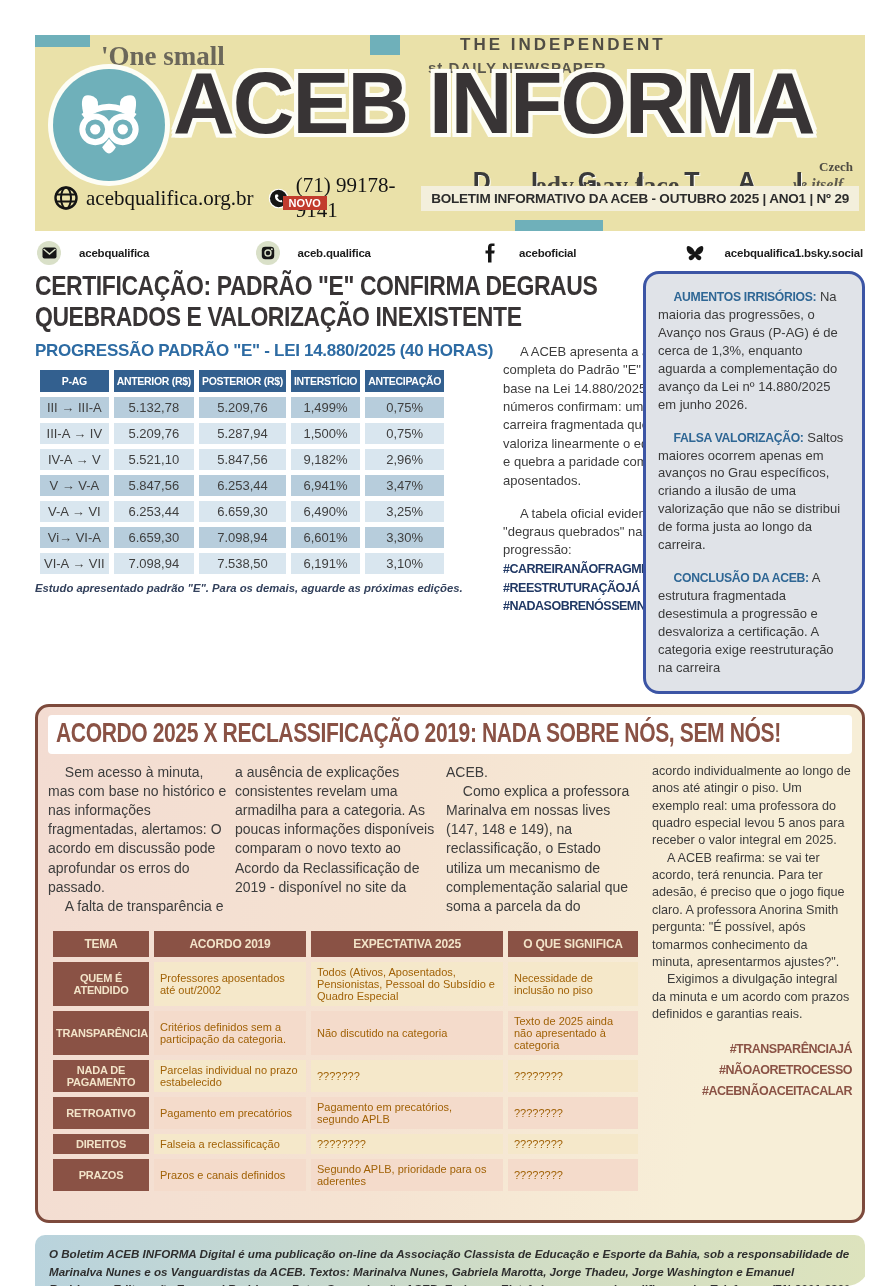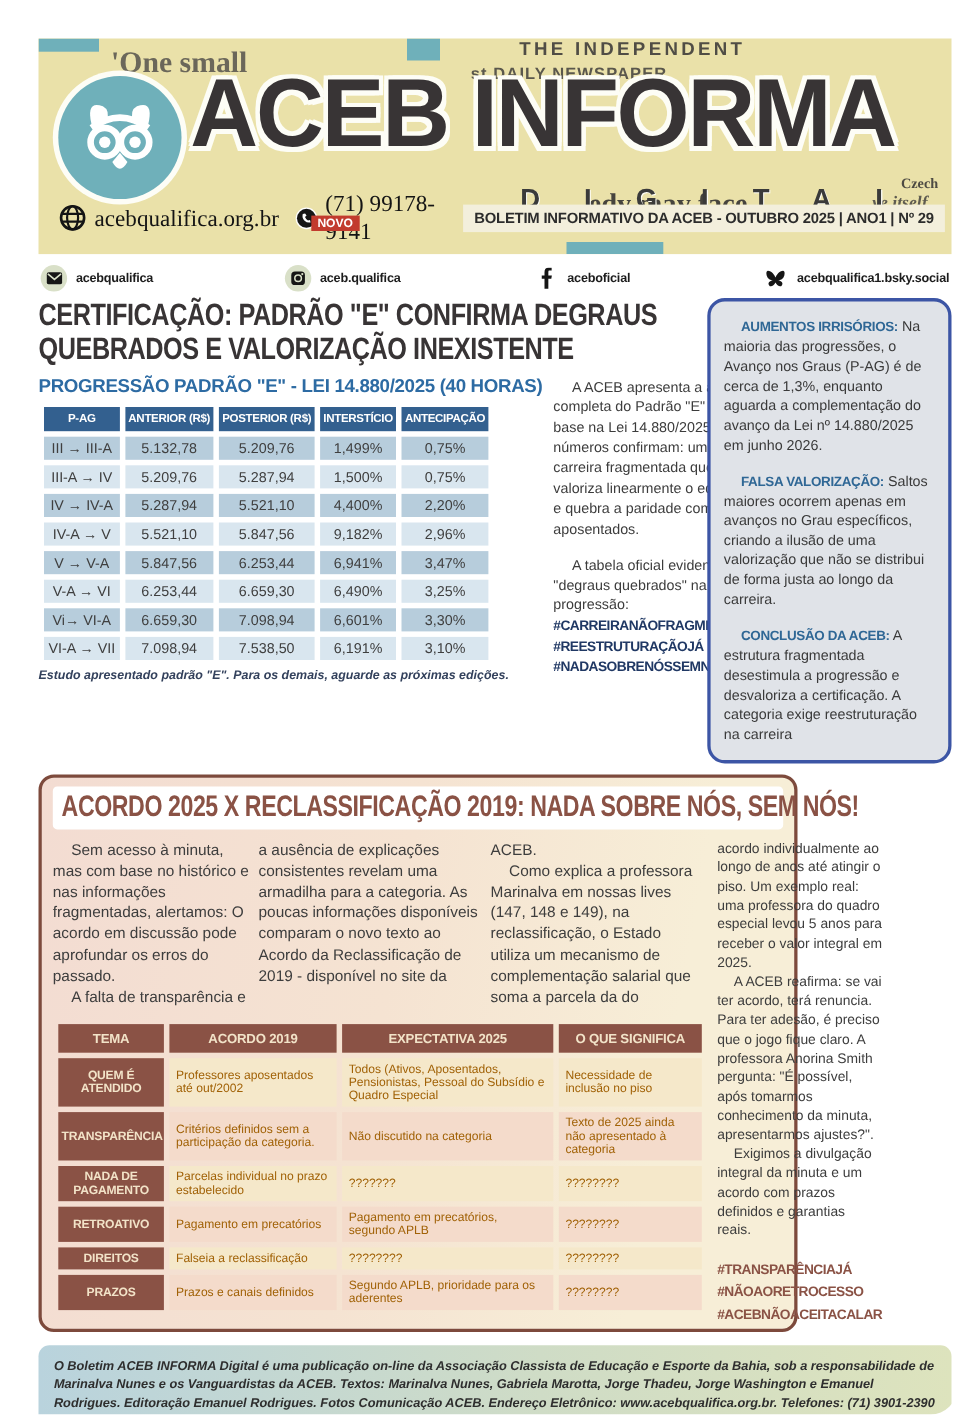--- a/index.html
+++ b/index.html
@@ -4,21 +4,21 @@
 <style>
   * { margin:0; padding:0; box-sizing:border-box; }
   body { background:#ffffff; font-family:"Liberation Sans", sans-serif; }
   .page { position:relative; width:870px; height:1286px; background:#fff; overflow:hidden; margin:0 auto;border-radius:24px; }
 
   
   .masthead { position:relative; margin:35px 5px 0 35px; width:830px; height:196px;
               background:#eae1a9; overflow:hidden; }
   .bgw div { position:absolute; font-family:"Liberation Serif", serif; white-space:nowrap; }
   .bgw div:nth-child(1){ left:66px; top:6px;  font-weight:bold; font-size:27px; color:#6b675a; }
-  .bgw div:nth-child(2){ left:437px; top:0;   font-family:"Liberation Sans",sans-serif; font-weight:bold; font-size:17px; letter-spacing:3px; color:#504d45; }
+  .bgw div:nth-child(2){ left:425px; top:0;   font-family:"Liberation Sans",sans-serif; font-weight:bold; font-size:17px; letter-spacing:3px; color:#504d45; }
   .bgw div:nth-child(3){ left:393px; top:24px;font-family:"Liberation Sans",sans-serif; font-weight:bold; font-size:15px; letter-spacing:1px; color:#5a574c; }
   .bgw div:nth-child(4){ left:500px; top:136px; font-weight:bold; font-size:26px; color:#46443e; }
   .bgw div:nth-child(5){ left:462px; top:152px; font-weight:bold; font-size:13px; color:#55524a; }
   .bgw div:nth-child(6){ left:784px; top:124px; font-weight:bold; font-size:13px; color:#4e4b43; }
   .bgw div:nth-child(7){ left:758px; top:141px; font-style:italic; font-weight:bold; font-size:16px; color:#5e5b50; }
   .deco { position:absolute; background:#6fb0ba; }
   .deco.d1 { left:0; top:0; width:55px; height:12px; }
   .deco.d2 { left:335px; top:0; width:30px; height:20px; }
   .deco.d3 { left:480px; bottom:0; width:88px; height:11px; }
   .owl-badge { position:absolute; left:18px; top:34px; width:112px; height:112px; border-radius:50%;
@@ -35,21 +35,21 @@
                   font-size:21px; color:#141414; }
   .wa-wrap { position:relative; }
   .novo-badge { position:absolute; left:15px; top:23px; background:#c23b2e; color:#fff;
                 font-family:"Liberation Sans",sans-serif; font-weight:bold; font-size:11px; padding:1px 6px; }
   .bulletin-box { margin-left:auto; background:#f3efdc; color:#2c2c2c; font-weight:bold;
                   font-size:13.5px; letter-spacing:-0.2px; padding:5px 10px; white-space:nowrap; }
 
   
   .social-bar { margin:8px 5px 0 35px; width:830px; height:28px; display:flex;
                 justify-content:space-between; align-items:center; padding:0 2px; }
-  .social-item { display:flex; align-items:center; gap:8px; }
+  .social-item { display:flex; align-items:center; gap:18px; }
   .soc-circle { width:24px; height:24px; border-radius:50%; background:#d9e0c8;
                 display:flex; align-items:center; justify-content:center; }
   .soc-label { font-weight:bold; font-size:11.5px; color:#1c1c1c; letter-spacing:-0.2px; }
 
   
   .article1 { margin:4px 5px 0 35px; width:830px; display:flex; gap:10px; }
   .a1-left { width:598px; }
   .a1-headline { width:730px; transform:scaleX(0.82); transform-origin:left top;
                  font-weight:bold; font-size:28px; line-height:1.1; letter-spacing:-0.5px; color:#383435; }
   .a1-row { display:flex; gap:10px; margin-top:8px; }
@@ -66,43 +66,43 @@
   .a1-textcol p.ind { text-indent:1.3em; }
   .a1-textcol p + p { margin-top:1.1em; }
   .hashtags1 div { font-weight:bold; font-size:12.5px; letter-spacing:-0.5px; color:#203864; line-height:1.5; }
   .a1-sidebar { width:228px; min-height:412px; border:3px solid #3c55a5; border-radius:16px;
                 background:#e0e3e8; padding:14px 12px; font-size:13px; line-height:1.38; color:#3a3a3a; }
   .a1-sidebar p { text-indent:1.2em; }
   .a1-sidebar p + p { margin-top:15px; }
   .shead { color:#2f6795; font-weight:bold; font-size:12.2px; letter-spacing:-0.3px; }
 
   
-  .article2 { margin:10px 5px 0 35px; width:690px; border:3px solid #7d4a3c; border-radius:14px;
+  .article2 { margin:10px 5px 0 35px; width:830px; border:3px solid #7d4a3c; border-radius:14px;
               background:linear-gradient(100deg,#f3dcd2 0%,#f5e3d2 45%,#f7eed7 80%);
-              padding:8px 10px 2px; }
+              padding:8px 10px 24px; }
   .a2-band { background:#fff; border-radius:4px; padding:3px 8px 5px; overflow:visible; }
   .a2-headline { width:1030px; transform:scaleX(0.78); transform-origin:left top; white-space:nowrap;
                  font-weight:bold; font-size:27px; letter-spacing:-0.5px; color:#8a5245; }
   .a2-content { display:flex; gap:12px; margin-top:9px; }
   .a2-leftpart { width:592px; }
   .a2-cols { display:flex; gap:3px; font-size:14px; line-height:1.37; color:#3d3d3d; }
   .a2-col1 { width:184px; } .a2-col2 { width:208px; } .a2-col3 { flex:1; }
   .a2-cols p.ind, .a2-rightcol p.ind { text-indent:1.2em; }
   table.t2 { margin-top:10px; width:100%; border-collapse:separate; border-spacing:5px; table-layout:fixed; }
   table.t2 col.w1{width:96px;} table.t2 col.w2{width:152px;} table.t2 col.w3{width:192px;} table.t2 col.w4{width:130px;}
   table.t2 thead th { background:#8a5245; color:#f2e3c8; font-size:12px; font-weight:bold;
                       letter-spacing:-0.2px; padding:6px 2px; }
   table.t2 tbody th { background:#8a5245; color:#f2e3c8; font-size:11px; font-weight:bold;
                       letter-spacing:-0.2px; padding:4px 3px; vertical-align:middle; }
   table.t2 td { font-size:11px; color:#a16207; padding:4px 6px; vertical-align:middle; overflow-wrap:break-word; }
   table.t2 tr.even td { background:#f5e8ca; }
   table.t2 tr.odd  td { background:#f4dbcb; }
   .a2-rightcol { flex:1; font-size:12.6px; line-height:1.38; color:#3d3d3d; }
   .a2-rightcol p + p { margin-top:0; }
-  .hashtags2 { margin-top:16px; }
+  .hashtags2 { margin-top:16px;text-align:right; }
   .hashtags2 div { font-weight:bold; font-size:12.5px; letter-spacing:-0.5px; color:#8a5245; line-height:1.65; }
 
   
   .footer { margin:12px 5px 0 35px; width:830px; border-radius:10px;
             background:linear-gradient(90deg,#b9d3dd 0%,#cfdcc6 55%,#dde3bd 100%);
             padding:10px 14px; font-style:italic; font-weight:bold; font-size:11.6px;
             line-height:1.5; color:#2e2e2e; }
 </style>
 </head>
 <body>
@@ -226,27 +226,20 @@
                   <td>5.209,76</td>
                   <td>1,499%</td>
                   <td>0,75%</td>
                 </tr>
                 <tr class="odd">
                   <td>III-A → IV</td>
                   <td>5.209,76</td>
                   <td>5.287,94</td>
                   <td>1,500%</td>
                   <td>0,75%</td>
-                </tr>
-                <tr class="even">
-                  <td>IV → IV-A</td>
-                  <td>5.287,94</td>
-                  <td>5.521,10</td>
-                  <td>4,400%</td>
-                  <td>2,20%</td>
                 </tr>
                 <tr class="odd">
                   <td>IV-A → V</td>
                   <td>5.521,10</td>
                   <td>5.847,56</td>
                   <td>9,182%</td>
                   <td>2,96%</td>
                 </tr>
                 <tr class="even">
                   <td>V → V-A</td>

